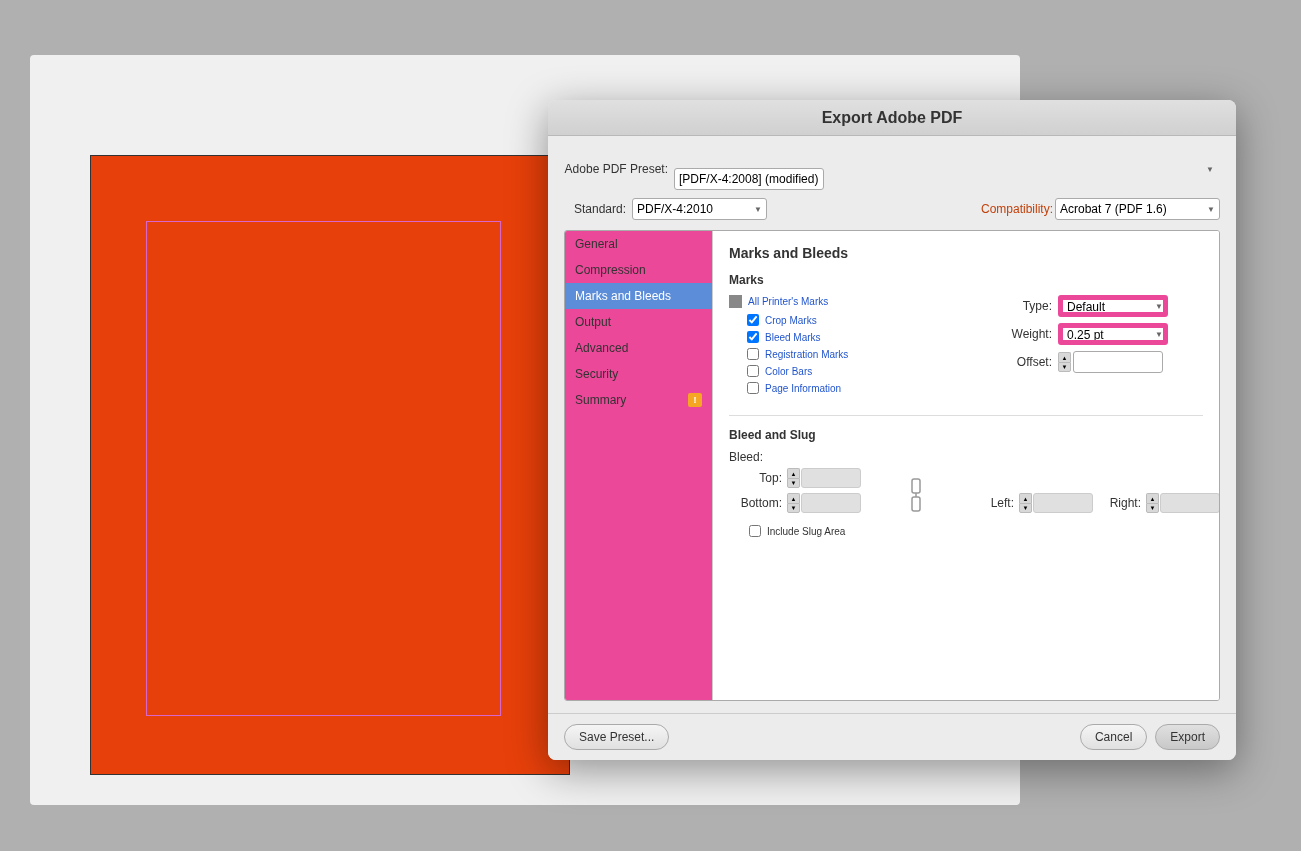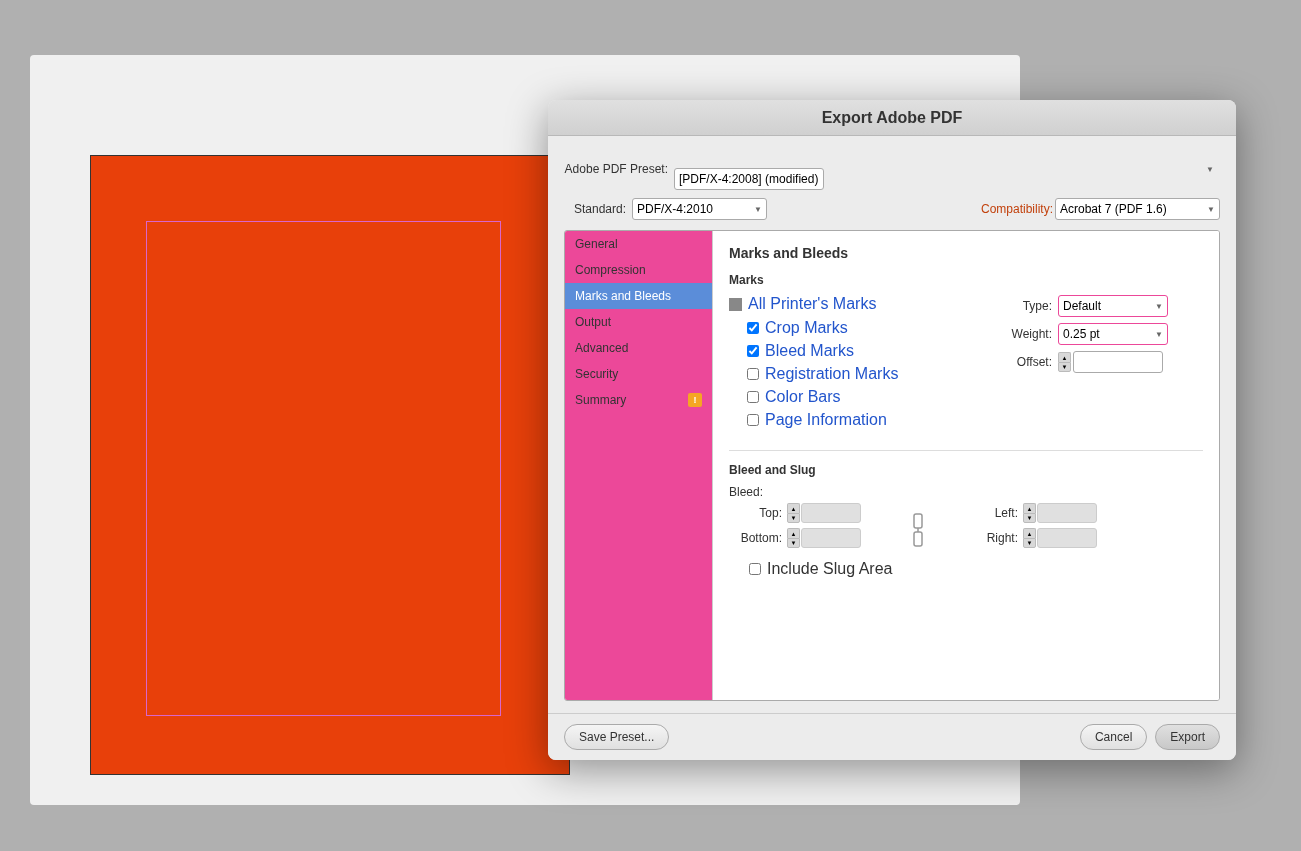--- a/index.html
+++ b/index.html
@@ -284,21 +284,21 @@
       display: flex;
       align-items: center;
       margin-bottom: 5px;
     }
     .checkbox-row input[type="checkbox"] {
       margin-right: 6px;
       width: 12px;
       height: 12px;
     }
     .checkbox-label {
-      font-size: 16px;
+      font-size: 10px;
       color: #333;
     }
     .checkbox-label.link-style {
       color: #2255cc;
     }
 
     
     .all-printers-row {
       display: flex;
       align-items: center;
@@ -344,21 +344,21 @@
       position: absolute;
       right: 5px;
       top: 50%;
       transform: translateY(-50%);
       pointer-events: none;
       color: #666;
     }
     .prop-select {
       width: 110px;
       height: 22px;
-      border: 1px solid #ec4899;
+      border: 5px solid #ec4899;
       border-radius: 3px;
       background: white;
       font-size: 12px;
       padding: 0 18px 0 4px;
       appearance: none;
       -webkit-appearance: none;
     }
     .prop-input-wrapper {
       position: relative;
       display: flex;
@@ -661,21 +661,21 @@
             </div>
 
             <div class="chain-icon">
               <svg width="16" height="36" viewBox="0 0 16 36" class="chain-svg">
                 <rect x="4" y="2" width="8" height="14" rx="2" fill="none" stroke="#999" stroke-width="1.5"></rect>
                 <rect x="4" y="20" width="8" height="14" rx="2" fill="none" stroke="#999" stroke-width="1.5"></rect>
                 <line x1="8" y1="16" x2="8" y2="20" stroke="#999" stroke-width="1.5"></line>
               </svg>
             </div>
 
-            <div style="display:flex; flex-direction:column; gap:5px;">
+            <div style="display:flex; flex-direction:row; gap:5px;">
 
               <div class="bleed-field-item">
                 <span class="bf-label">Left:</span>
                 <div class="bf-input-wrap">
                   <div class="bf-stepper">
                     <button class="bf-step bf-step-up">▲</button>
                     <button class="bf-step bf-step-dn">▼</button>
                   </div>
                   <input type="text" class="bf-input" style="margin-left: 1px;">
                 </div>

